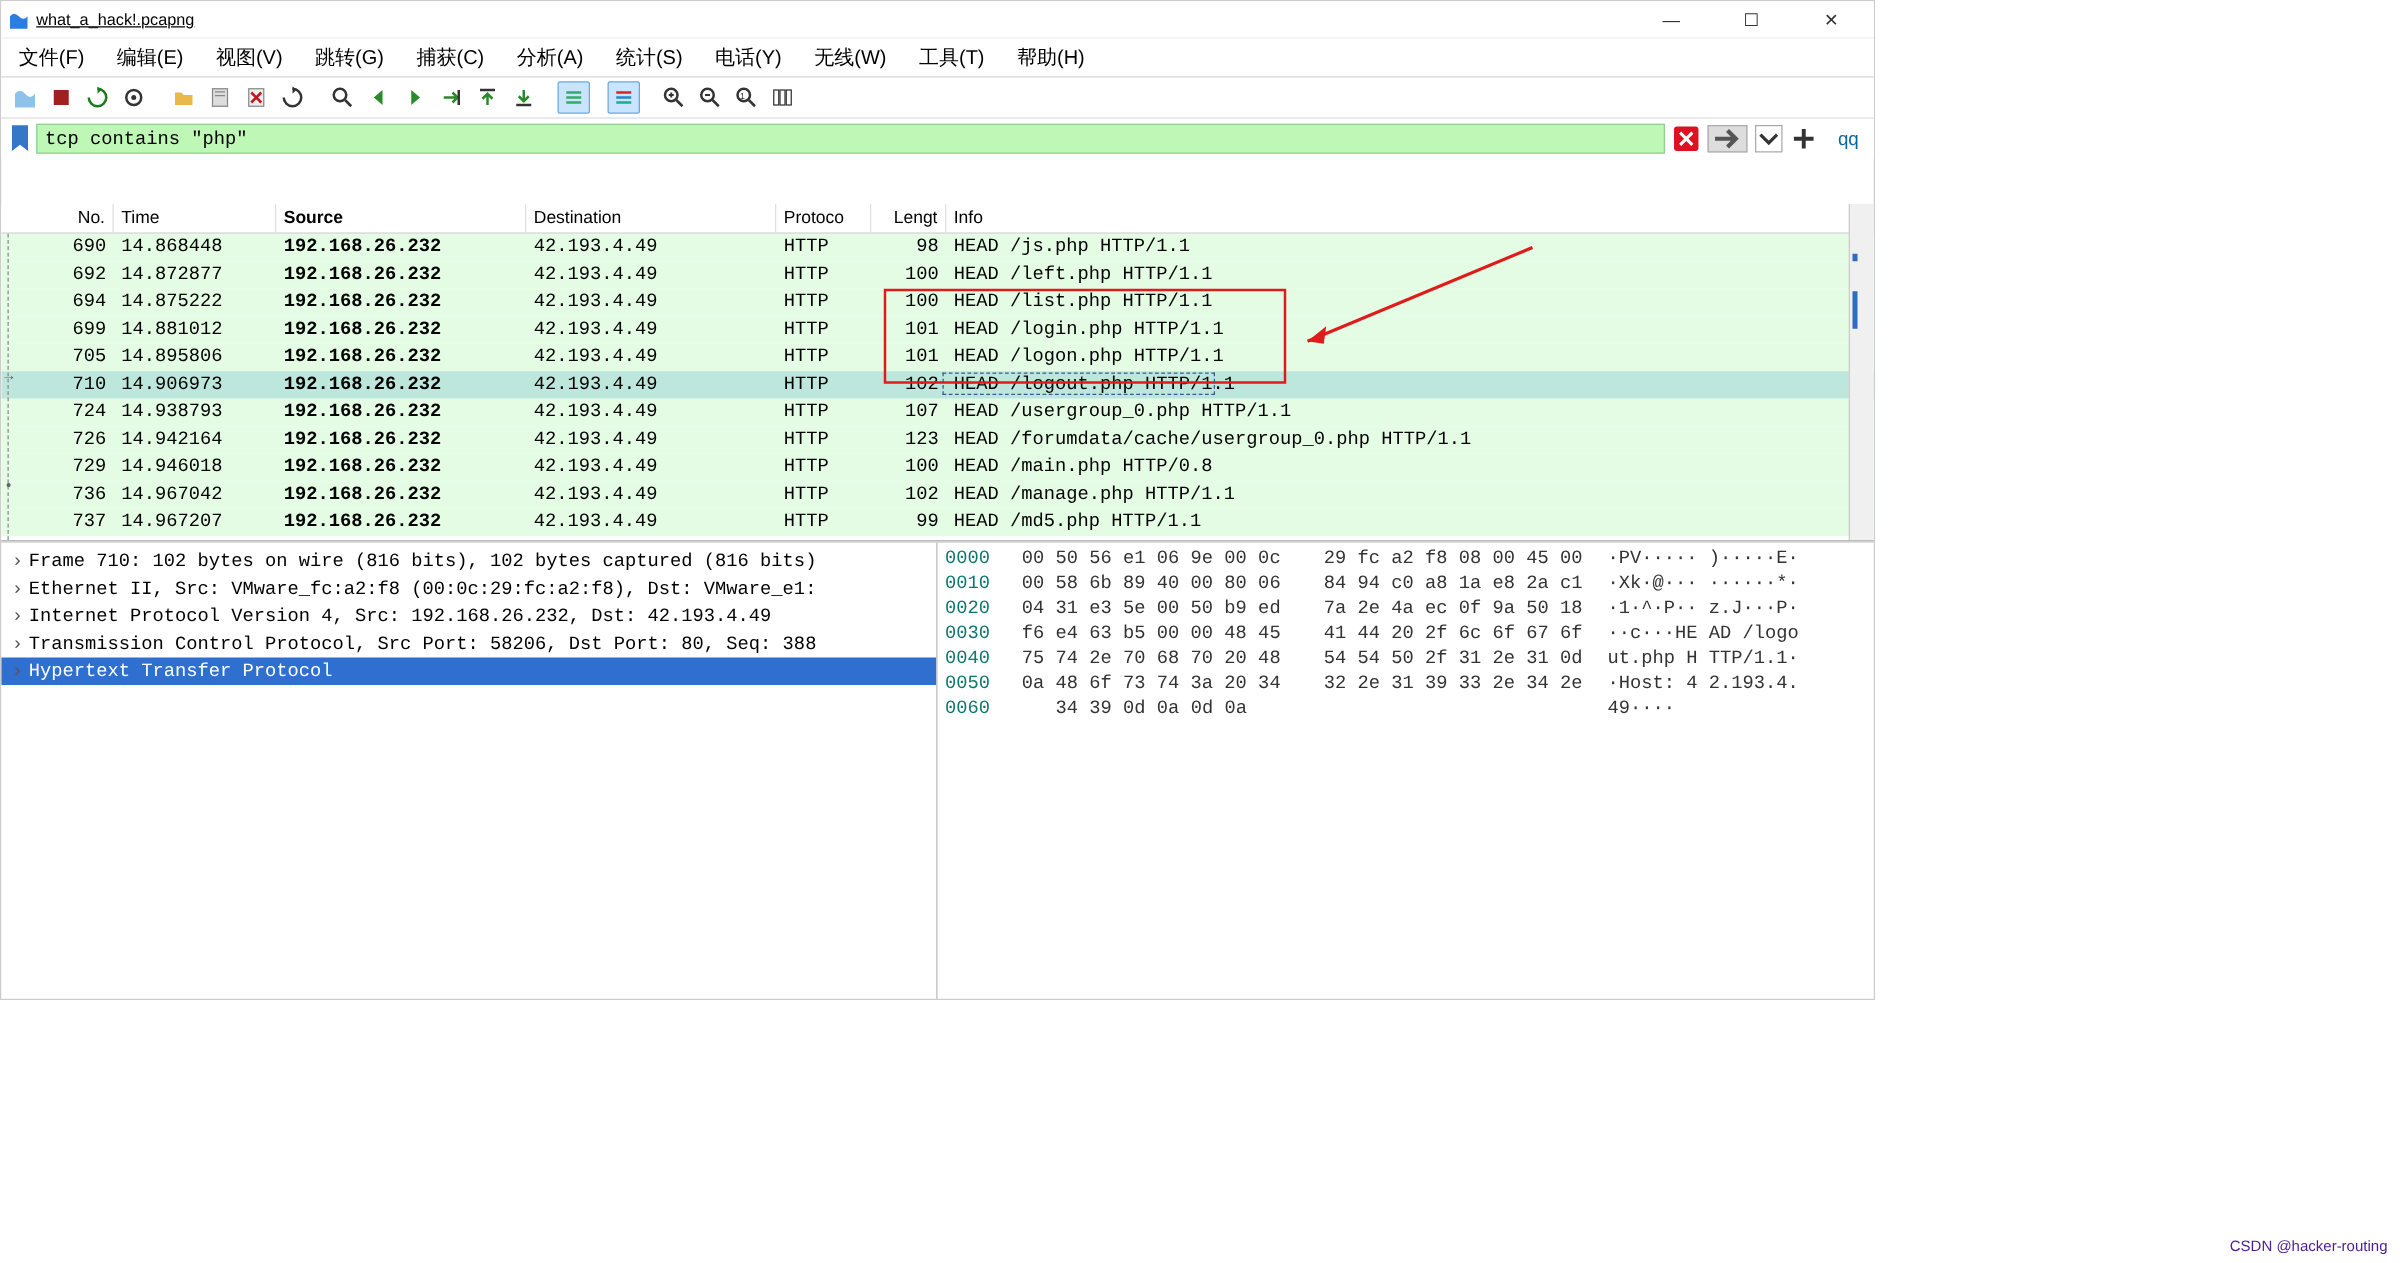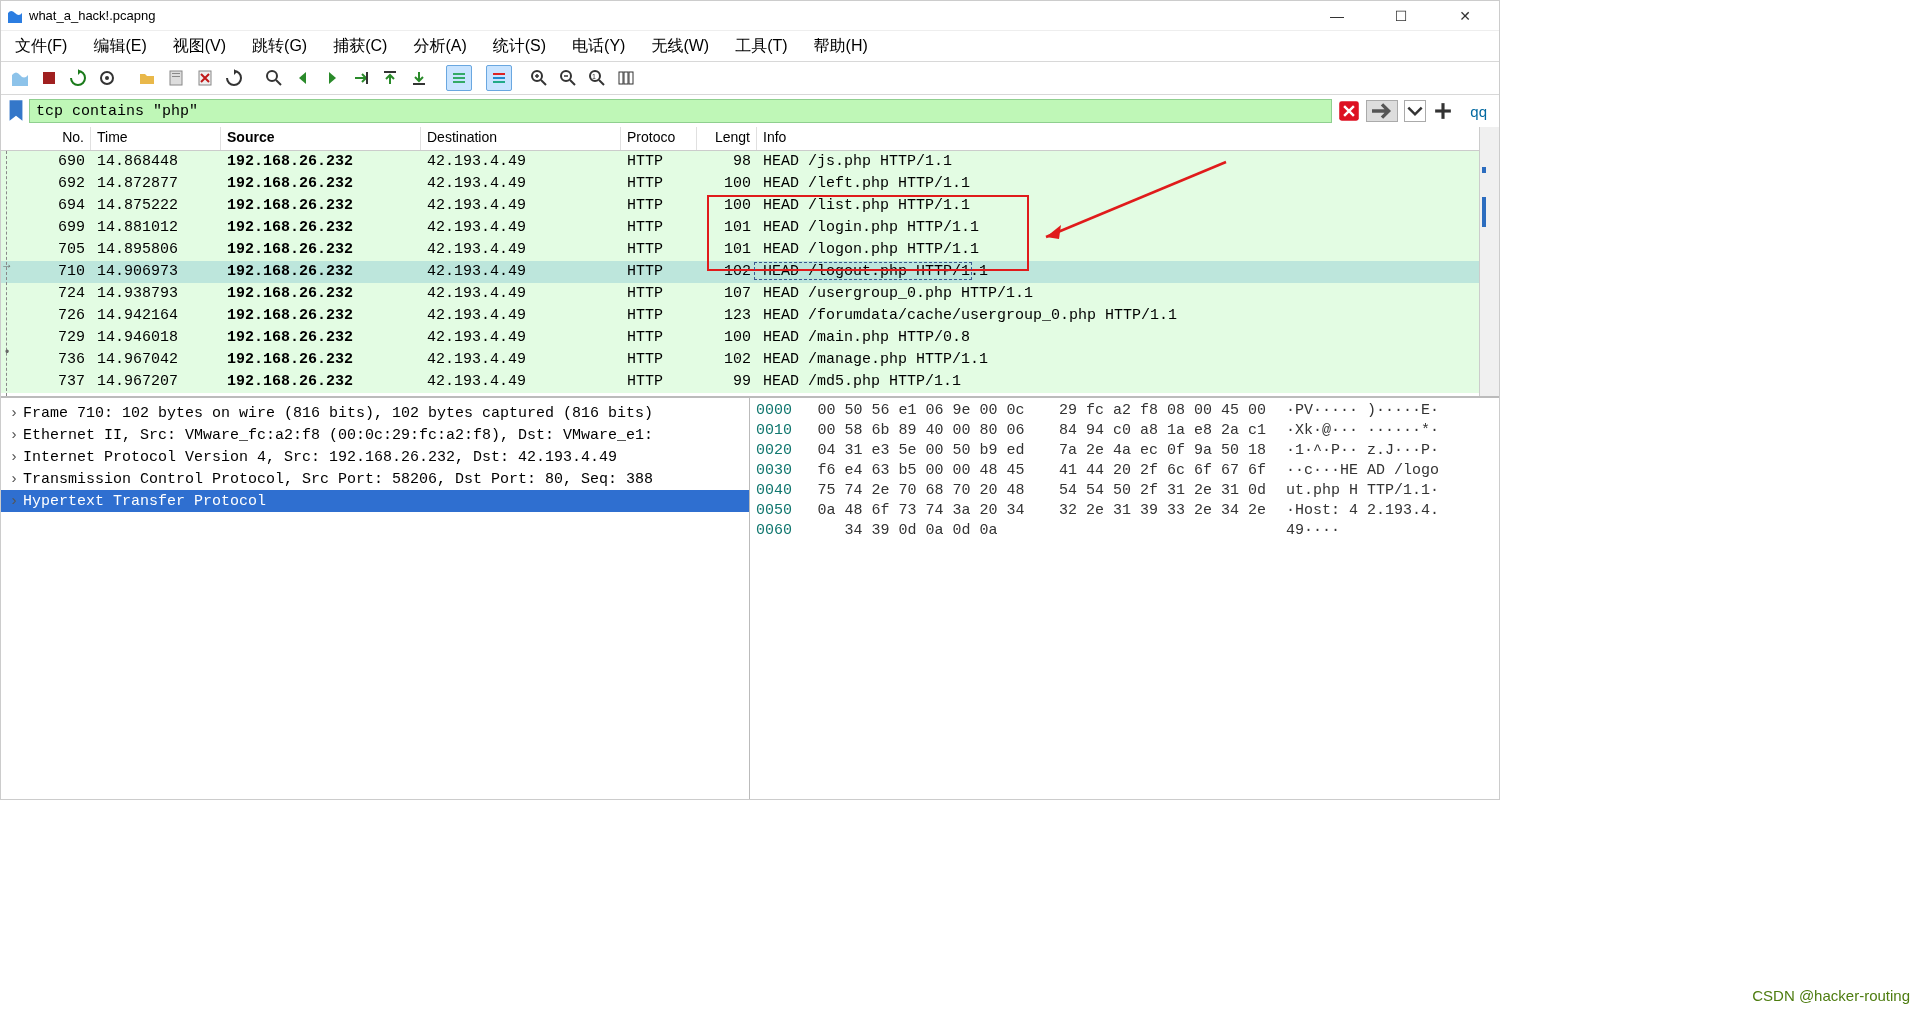--- a/index.html
+++ b/index.html
@@ -1,34 +1,34 @@
 <!DOCTYPE html>
 <html><head>
 <meta charset="utf-8">
 <style>
   * { box-sizing: border-box; margin: 0; padding: 0; }
   html, body { width: 1500px; height: 800px; font-family: "Microsoft YaHei", "Segoe UI", Arial, sans-serif; font-size: 14px; background: #fff; color: #000; overflow: hidden; }
   .window { display: flex; flex-direction: column; height: 100%; border: 1px solid #ccc; }
   .titlebar { height: 30px; display: flex; align-items: center; padding: 0 6px; background: #fff; border-bottom: 1px solid #eee; }
   .titlebar .fin { width: 16px; height: 16px; margin-right: 6px; }
-  .titlebar .title { flex: 1; font-size: 13px; }
+  .titlebar .title { flex: 1; font-size: 13px; text-decoration: underline; }
   .winbtns { display: flex; gap: 24px; padding-right: 8px; }
   .winbtn { width: 40px; text-align: center; cursor: pointer; font-size: 14px; color: #333; }
   .menubar { height: 30px; display: flex; align-items: center; gap: 26px; padding: 0 14px; background: #fff; font-size: 16px; }
   .menubar span { cursor: pointer; }
   .toolbar { height: 34px; display: flex; align-items: center; gap: 3px; padding: 2px 6px; background: #fff; border-top: 1px solid #d8d8d8; border-bottom: 1px solid #d8d8d8; }
   .tb { width: 26px; height: 26px; display: inline-flex; align-items: center; justify-content: center; cursor: pointer; border-radius: 2px; }
   .tb svg { width: 18px; height: 18px; }
   .sep { width: 8px; }
   .filterbar { height: 32px; display: flex; align-items: center; padding: 2px 6px; gap: 4px; background: #fff; }
   .bm { width: 18px; height: 22px; display:flex; align-items:center; justify-content:center; }
   .filterinput { flex: 1; height: 24px; border: 1px solid #8fcf8f; background: #bff7b7; font-family: "Consolas","Courier New",monospace; font-size: 15px; padding: 0 6px; }
   .fb-btn { width: 22px; height: 22px; display:inline-flex; align-items:center; justify-content:center; cursor:pointer; margin-left:2px; }
   .qq { font-size: 15px; margin-left: 12px; margin-right: 6px; color:#0369a1; }
-  .packetlist { position: relative; flex: 0 0 auto; background: #fff; overflow: hidden; border-bottom: 1px solid #bbb; }
+  .packetlist { position: relative; flex: 0 0 auto; background: #fff; overflow: hidden; border-bottom: 1px solid #bbb; margin-top: 36px; }
   .pl-header { display: flex; height: 24px; border-bottom: 1px solid #ccc; background: #fff; font-size: 14px; }
   .pl-header div { padding: 2px 6px; border-right: 1px solid #e0e0e0; white-space: nowrap; overflow: hidden; }
   .pl-body { font-family: "Consolas","Courier New",monospace; font-size: 15px; }
   .pl-row { display: flex; height: 22px; line-height: 22px; }
   .pl-row div { padding: 0 6px; white-space: nowrap; overflow: hidden; }
   .pl-row.bg1 { background: #e3fce3; }
   .pl-row.sel { background: #bde6dc; }
   .col-no { width: 90px; text-align: right; }
   .col-time { width: 130px; }
   .col-src { width: 200px; font-weight: bold; }
@@ -48,21 +48,21 @@
   .tree-row.sel { background: #2f6fd0; color: #fff; }
   .hex-pane { width: 50%; overflow: hidden; font-family: "Consolas","Courier New",monospace; font-size: 15px; padding: 4px 6px; white-space: pre; color:#333; }
   .hex-row { display: flex; height: 20px; }
   .hex-off { width: 50px; color: #0f766e; }
   .hex-bytes1 { width: 230px; text-align: center; }
   .hex-bytes2 { width: 230px; text-align: right; }
   .hex-ascii { flex: 1; padding-left: 20px; }
   .annot-box { position: absolute; border: 2px solid #e01b1b; pointer-events: none; }
   .annot-dashed { position: absolute; border: 1px dashed #3a5a8f; pointer-events:none; }
   .arrow { position: absolute; pointer-events: none; }
-  .watermark { position: absolute; right: 10px; bottom: 6px; color: #4d7c0f; font-size: 15px; pointer-events: none; }
+  .watermark { position: absolute; right: 10px; bottom: 6px; color: #4c1d95; font-size: 12px; pointer-events: none; }
 </style>
 </head>
 <body>
 
 <div class="window">
 
   <div class="titlebar">
     <span class="fin">
       <svg viewBox="0 0 16 16">
           <path d="M1 15 L1 5 Q4 1 8 5 Q12 9 15 5 L15 15 Z" fill="#2b7de1"></path>

